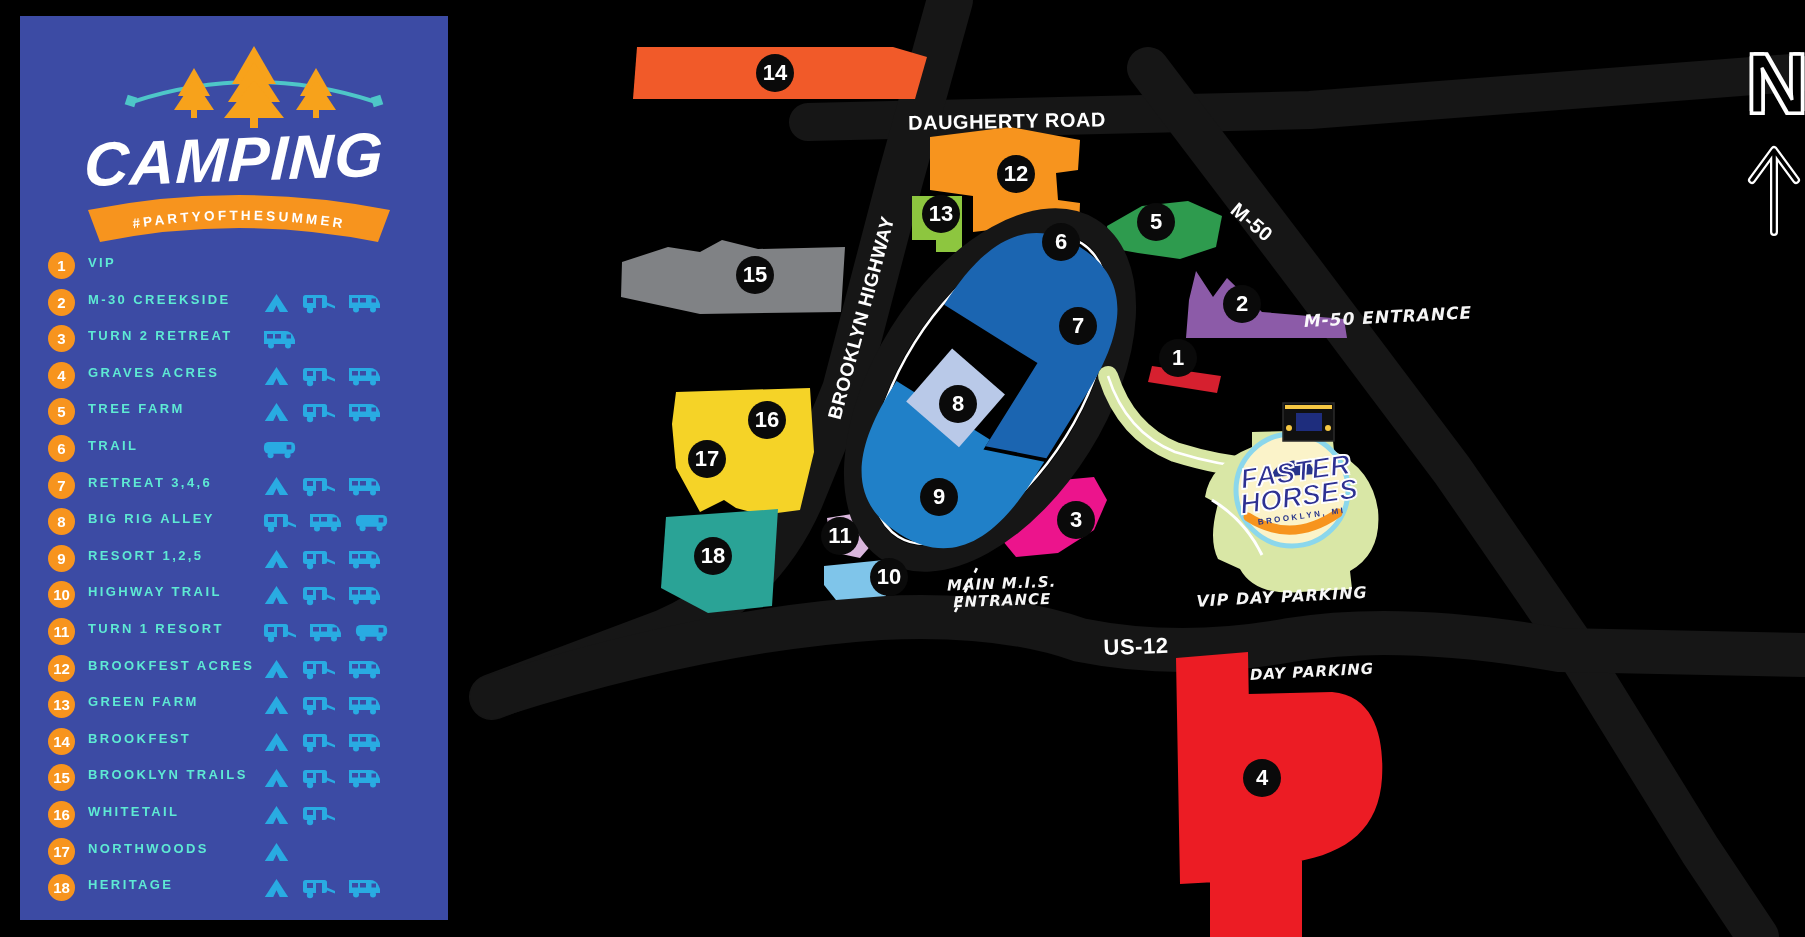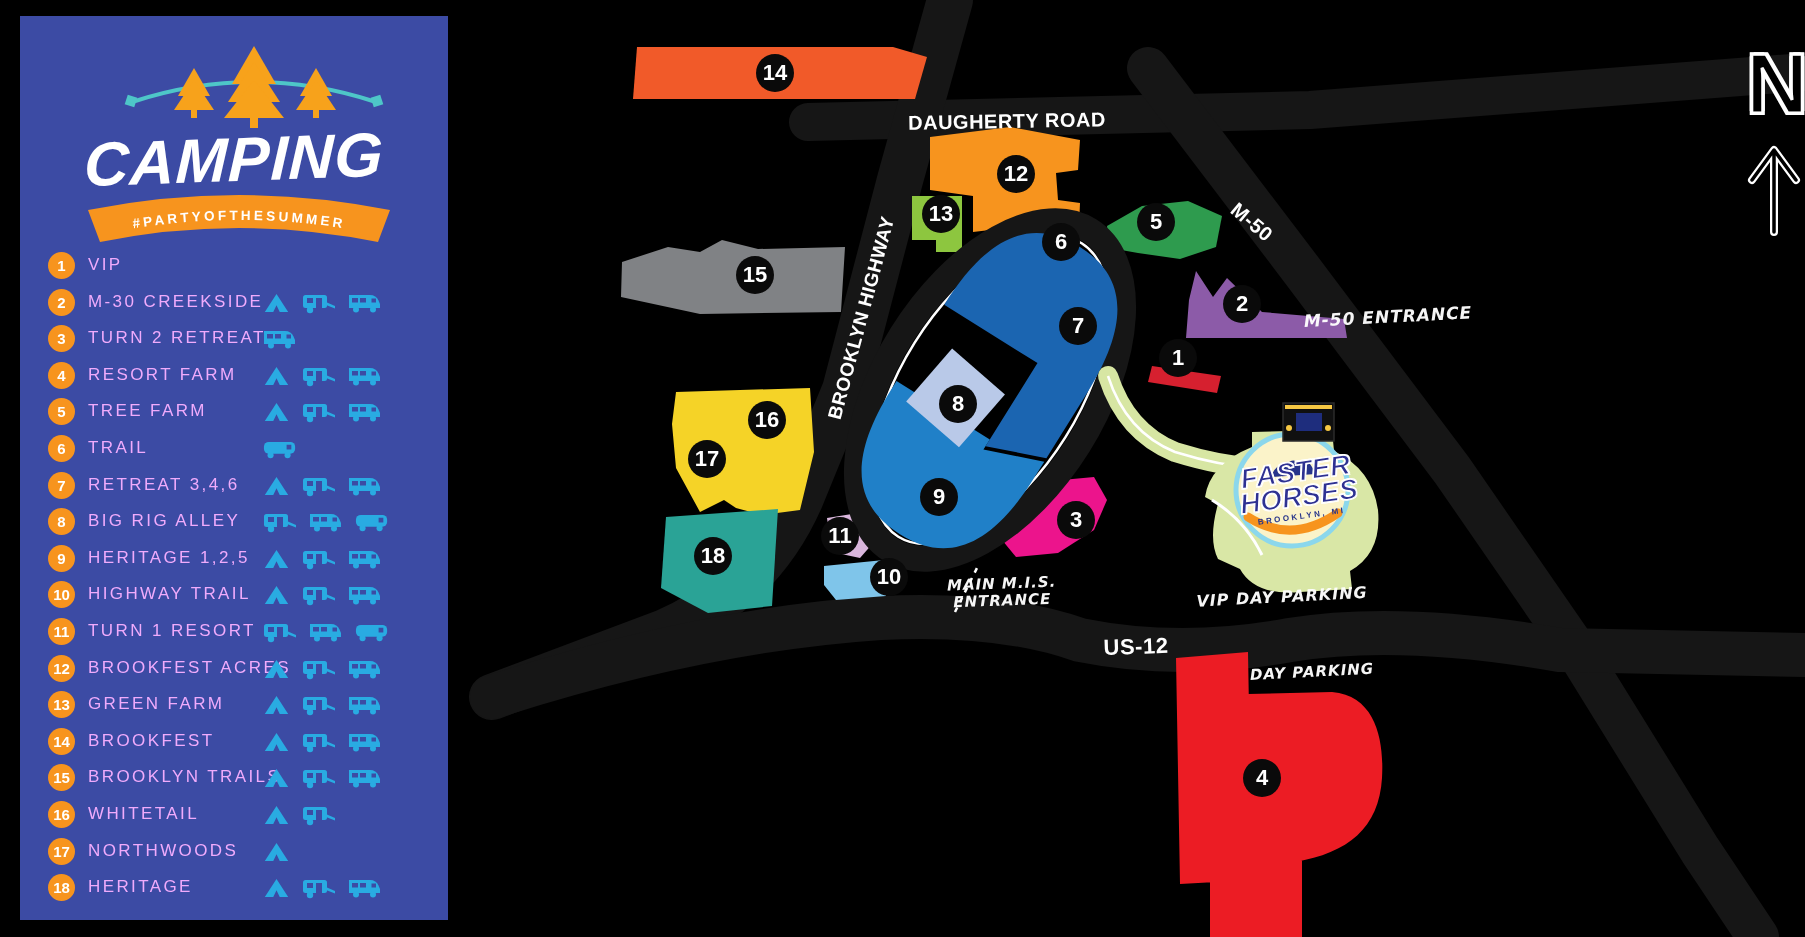--- a/index.html
+++ b/index.html
@@ -10,21 +10,21 @@
   #sidebar{position:absolute;left:20px;top:16px;width:428px;height:904px;background:var(--sidebar,#3C4BA4);}
   #trees{position:absolute;left:104px;top:24px;}
   #title{position:absolute;left:0;top:108px;width:428px;text-align:center;color:#fff;
     font-size:62px;font-style:italic;font-weight:900;letter-spacing:1px;transform:rotate(-2deg) skewX(-4deg);}
   #ribbon{position:absolute;left:54px;top:178px;}
   #legend{position:absolute;left:0;top:232px;width:428px;}
   .lrow{position:relative;height:36.6px;}
   .lnum{position:absolute;left:28px;top:4px;width:27px;height:27px;border-radius:50%;
     background:var(--num,#F7941E);color:#fff;font-weight:bold;font-size:15px;
     display:flex;align-items:center;justify-content:center;}
-  .llabel{position:absolute;left:68px;top:7px;color:#f0abfc;font-weight:normal;font-size:17px;letter-spacing:2.4px;}
+  .llabel{position:absolute;left:68px;top:7px;color:#5eead4;font-weight:bold;font-size:13px;letter-spacing:2.4px;}
   .licons{position:absolute;left:243px;top:5px;display:flex;gap:12px;align-items:center;}
   .licon{display:inline-block;width:34px;height:26px;}
   .licon.tent{width:27px;}
   .licon svg{width:100%;height:100%;}
   .licon svg *{fill:var(--icon,#29ABE2);}
   .licon svg .cut{fill:var(--sidebar,#3C4BA4);}
 
   
   #mapsvg{position:absolute;left:0;top:0;}
   #overlay{position:absolute;inset:0;pointer-events:none;}
@@ -216,21 +216,21 @@
                 <rect class="cut" x="4" y="7" width="6" height="4.5"></rect>
                 <rect class="cut" x="12" y="7" width="6" height="4.5"></rect>
                 <rect class="cut" x="23.5" y="7.5" width="4.5" height="4"></rect>
                 <circle cx="8" cy="18.5" r="3"></circle>
                 <circle cx="25" cy="18.5" r="3"></circle>
               </svg></span>
           </span>
         </div>
         <div class="lrow">
           <span class="lnum">4</span>
-          <span class="llabel">RESORT FARM</span>
+          <span class="llabel">GRAVES ACRES</span>
           <span class="licons">
             <span class="licon tent"><svg viewBox="0 0 30 24">
                 <path d="M15 2 L28 22 H18.6 L15 14.6 L11.4 22 H2 Z"></path>
               </svg></span>
             <span class="licon trailer"><svg viewBox="0 0 34 24">
                 <rect x="1" y="4" width="24" height="13" rx="2.5"></rect>
                 <path d="M24 14 L33 17.5 L33 15 L25 11.5 Z"></path>
                 <rect class="cut" x="5" y="7" width="6" height="5"></rect>
                 <rect class="cut" x="14" y="7" width="6" height="10"></rect>
                 <circle cx="8" cy="19" r="3.2"></circle>
@@ -327,21 +327,21 @@
             <span class="licon bus"><svg viewBox="0 0 36 24">
                 <rect x="1" y="4.5" width="33" height="12.5" rx="5"></rect>
                 <rect class="cut" x="25" y="7.5" width="5" height="5"></rect>
                 <circle cx="8" cy="18.5" r="3.2"></circle>
                 <circle cx="26" cy="18.5" r="3.2"></circle>
               </svg></span>
           </span>
         </div>
         <div class="lrow">
           <span class="lnum">9</span>
-          <span class="llabel">HERITAGE 1,2,5</span>
+          <span class="llabel">RESORT 1,2,5</span>
           <span class="licons">
             <span class="licon tent"><svg viewBox="0 0 30 24">
                 <path d="M15 2 L28 22 H18.6 L15 14.6 L11.4 22 H2 Z"></path>
               </svg></span>
             <span class="licon trailer"><svg viewBox="0 0 34 24">
                 <rect x="1" y="4" width="24" height="13" rx="2.5"></rect>
                 <path d="M24 14 L33 17.5 L33 15 L25 11.5 Z"></path>
                 <rect class="cut" x="5" y="7" width="6" height="5"></rect>
                 <rect class="cut" x="14" y="7" width="6" height="10"></rect>
                 <circle cx="8" cy="19" r="3.2"></circle>

